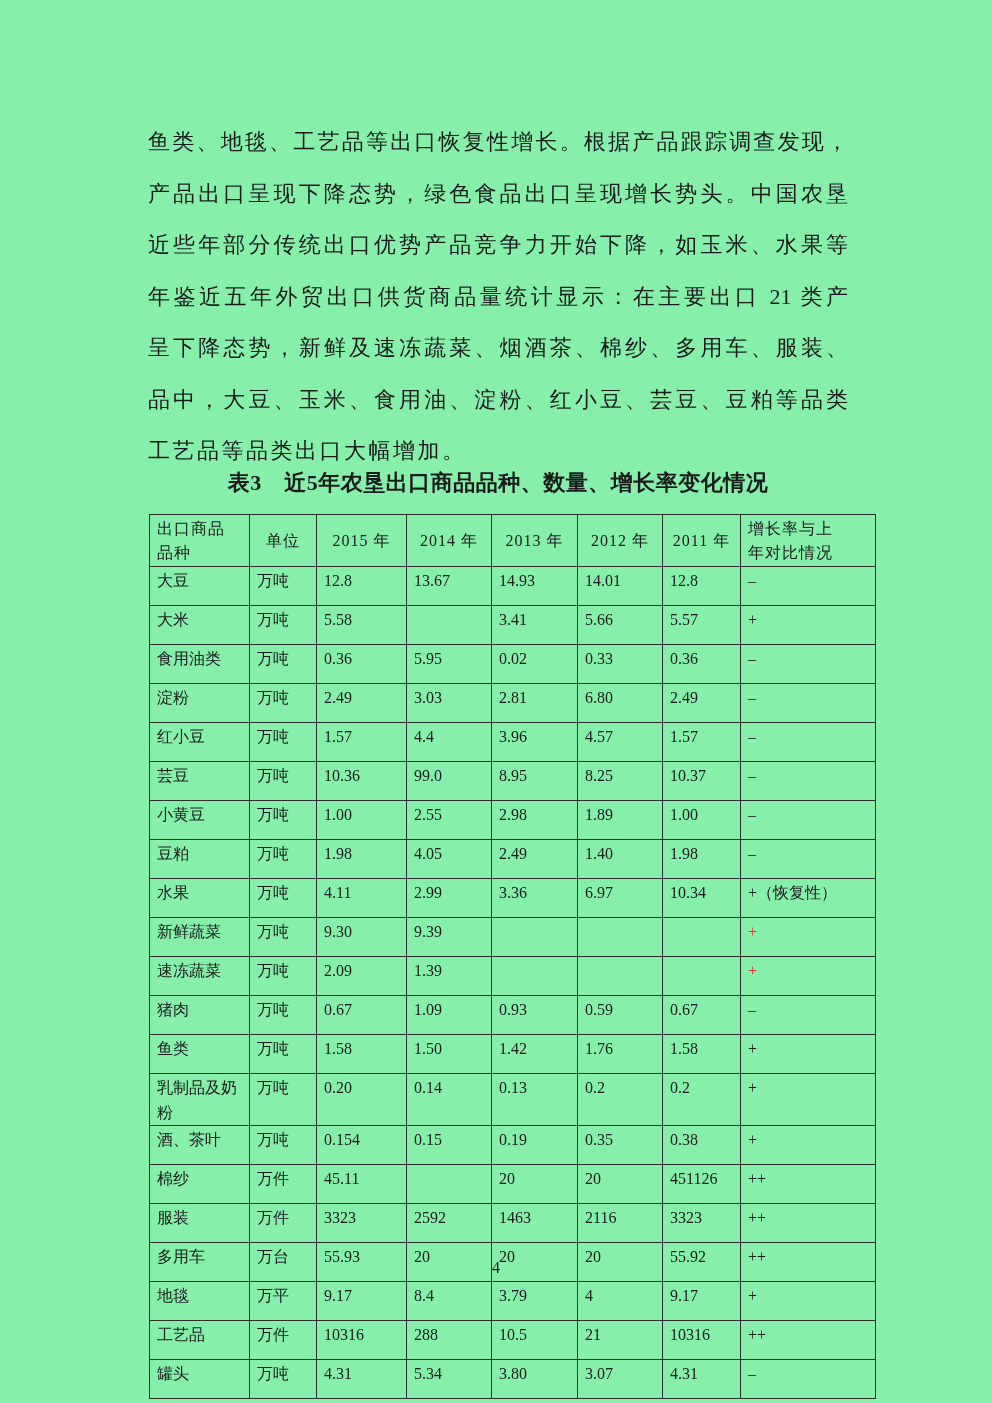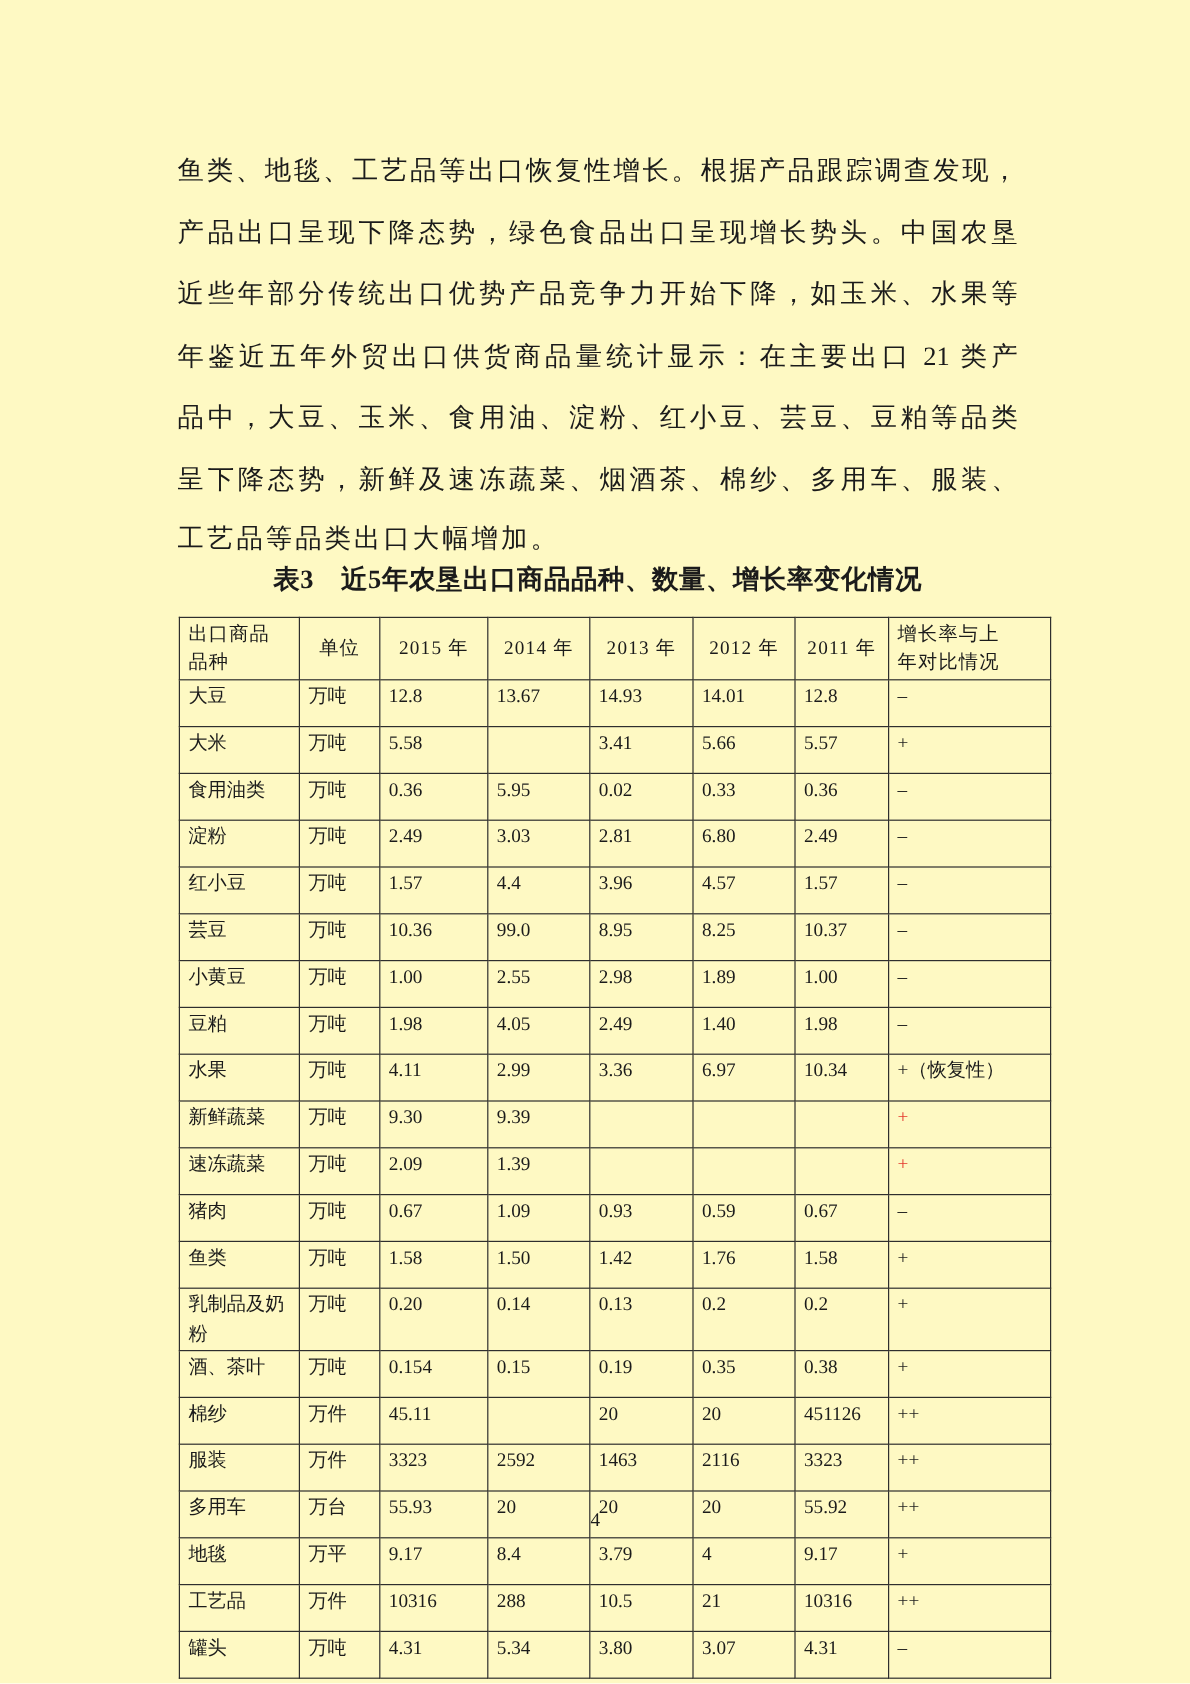--- a/index.html
+++ b/index.html
@@ -1,20 +1,20 @@
 <!DOCTYPE html>
 <html><head>
 <meta charset="utf-8">
 <style>
   html, body { margin: 0; padding: 0; background: #ffffff; }
   .page {
     position: relative;
     width: 992px;
     height: 1403px;
-    background: #fef9c3;
+    background: #86efac;
     font-family: "Liberation Serif", "DejaVu Serif", serif;
     color: #1b1b1b;
     overflow: hidden;
   }
   
   .body-text {
     position: absolute;
     left: 148px;
     top: 116px;
     width: 700px;
@@ -24,21 +24,20 @@
     height: 51.5px;
     line-height: 51.5px;
     text-align: justify;
     text-align-last: justify;
     overflow: hidden;
   }
   .body-text .line.last {
     text-align: left;
     text-align-last: left;
     letter-spacing: 2.5px;
-    font-family: Liberation Mono, monospace;
   }
   
   .table-title {
     position: absolute;
     left: 148px;
     top: 468px;
     width: 700px;
     line-height: 30px;
     text-align: center;
     font-weight: bold;
@@ -95,22 +94,22 @@
 </head>
 <body>
 
 <div class="page">
 
   <div class="body-text">
     <div class="line">鱼类、地毯、工艺品等出口恢复性增长。根据产品跟踪调查发现，</div>
     <div class="line">产品出口呈现下降态势，绿色食品出口呈现增长势头。中国农垦</div>
     <div class="line">近些年部分传统出口优势产品竞争力开始下降，如玉米、水果等</div>
     <div class="line">年鉴近五年外贸出口供货商品量统计显示：在主要出口 21 类产</div>
+    <div class="line">呈下降态势，新鲜及速冻蔬菜、烟酒茶、棉纱、多用车、服装、</div>
     <div class="line">品中，大豆、玉米、食用油、淀粉、红小豆、芸豆、豆粕等品类</div>
-    <div class="line">呈下降态势，新鲜及速冻蔬菜、烟酒茶、棉纱、多用车、服装、</div>
     <div class="line last">工艺品等品类出口大幅增加。</div>
   </div>
 
   <div class="table-title">表3　近5年农垦出口商品品种、数量、增长率变化情况</div>
 
   <table class="export-table">
     <colgroup>
       <col style="width:100px">
       <col style="width:67px">
       <col style="width:90px">

